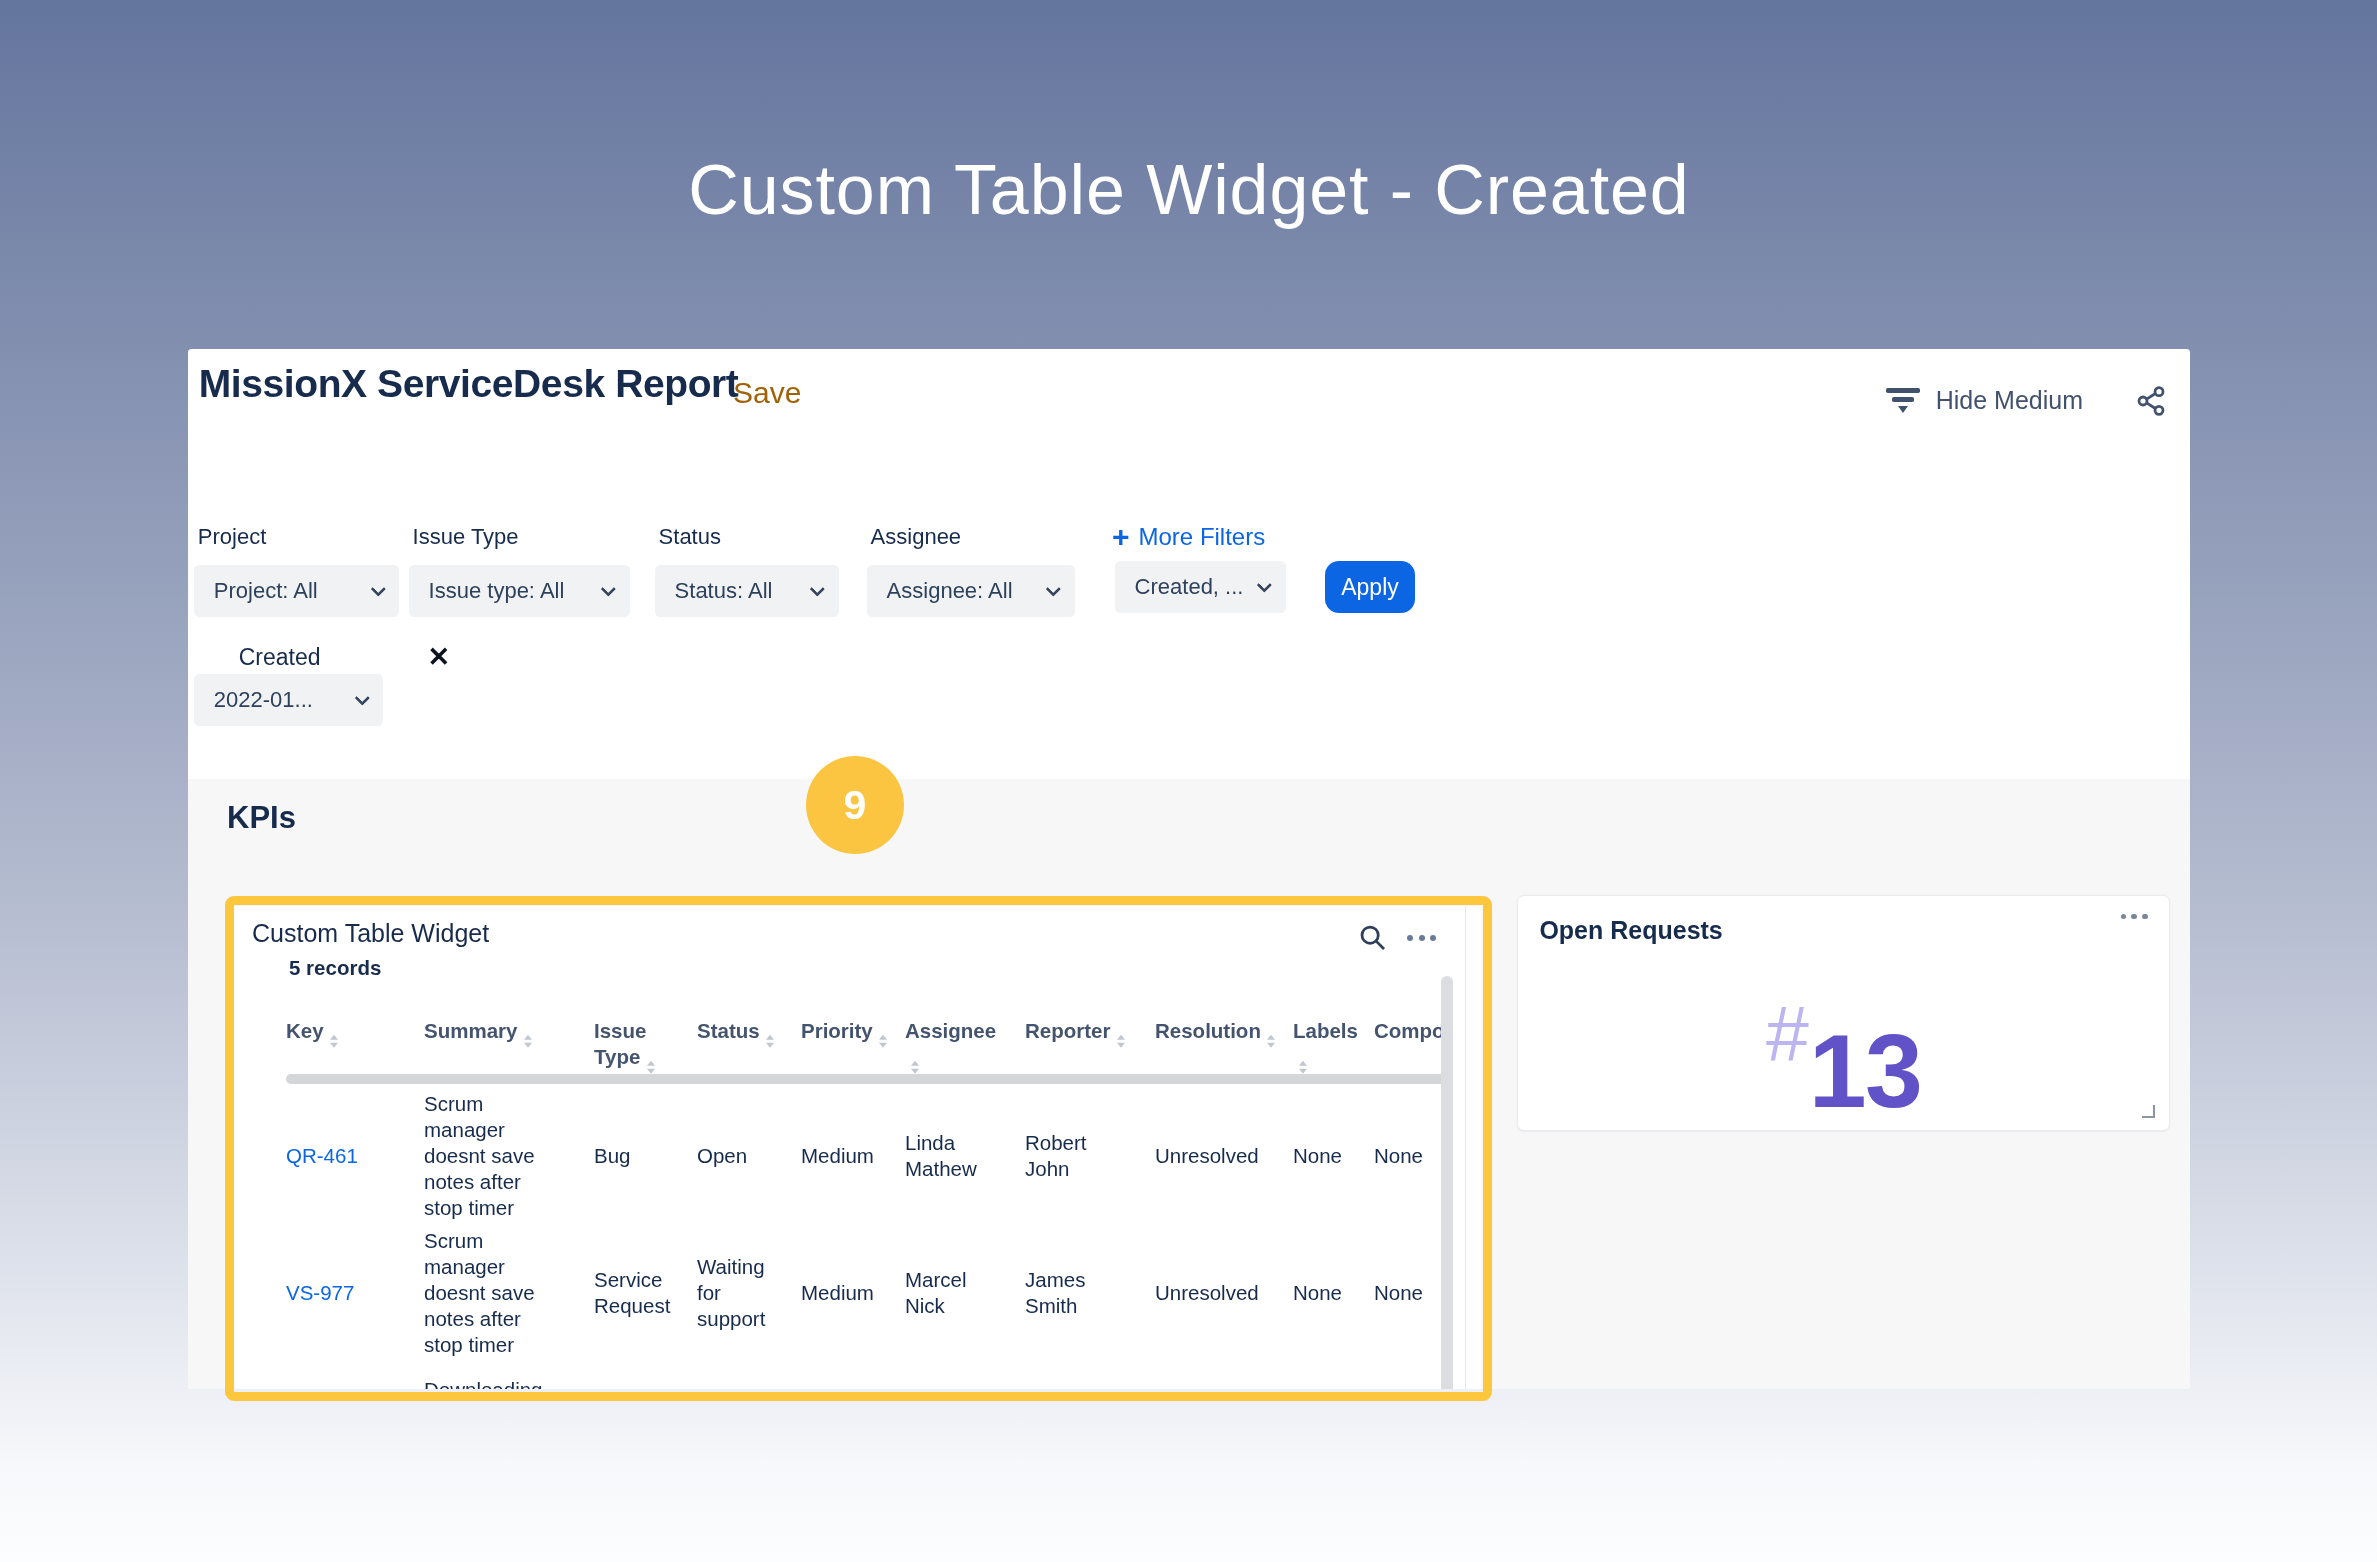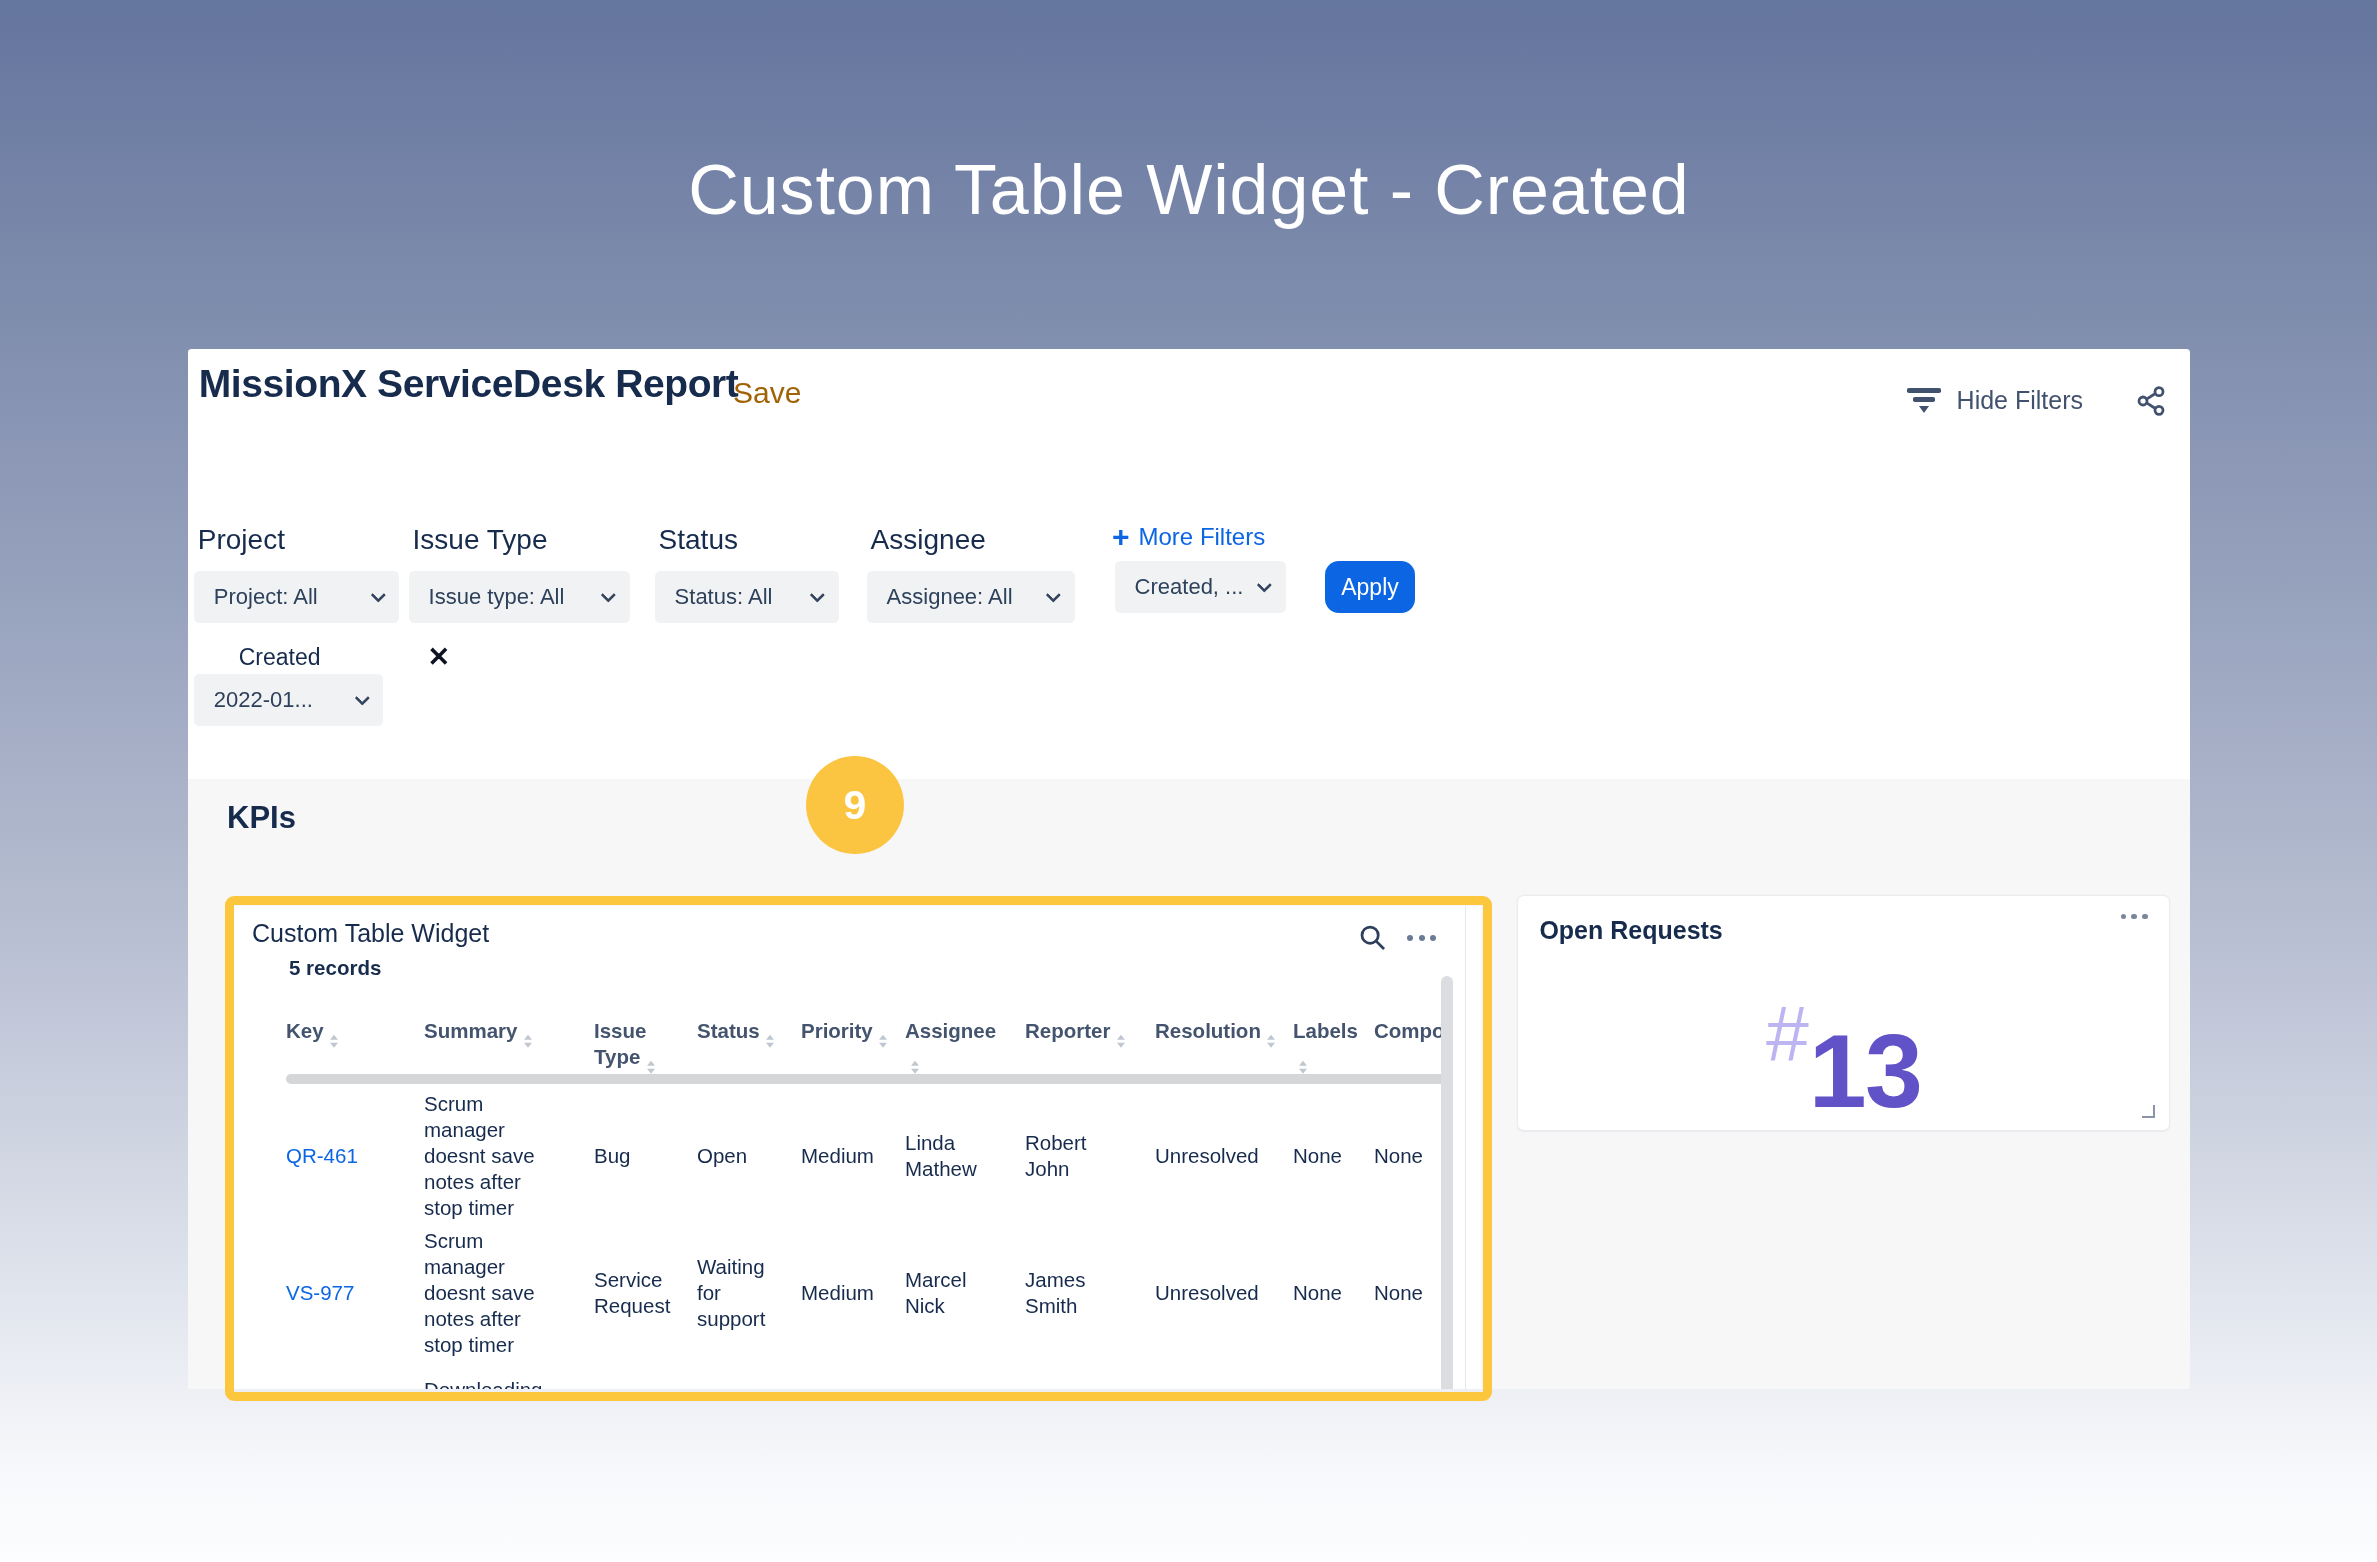--- a/index.html
+++ b/index.html
@@ -18,21 +18,21 @@
   .report-title { position:absolute; left:10.7px; top:12.5px; font-size:39px; font-weight:700; color:#172B4D; letter-spacing:-0.4px; }
   .save-link { position:absolute; left:545px; top:27px; font-size:30px; color:#a16207; cursor:pointer; }
 
   .hide-filters { position:absolute; right:107px; top:37px; display:flex; align-items:center; gap:14.3px; color:#42526E; font-size:25px; cursor:pointer; }
   .funnel { display:flex; flex-direction:column; align-items:center; gap:4.5px; width:36px; }
   .funnel i { display:block; background:#42526E; height:4.5px; border-radius:1.8px; }
   .funnel .b1 { width:34px; } .funnel .b2 { width:22px; }
   .funnel .b3 { width:0; height:0; background:none; border-left:5.4px solid transparent; border-right:5.4px solid transparent; border-top:7.1px solid #42526E; border-radius:0; }
   .share { position:absolute; right:23px; top:36px; cursor:pointer; }
 
-  .filter-label { font-size:28px; color:#172B4D; }
+  .filter-label { font-size:22px; color:#172B4D; }
   .field { position:absolute; top:175px; }
   .field .filter-label { display:block; margin-bottom:15px; margin-left:3.6px; }
   .dropdown { background:#F1F2F4; border-radius:5.4px; height:52px; display:flex; align-items:center;
     justify-content:space-between; padding:0 16px 0 19.6px; font-size:22px; color:#2E415B; font-weight:500; cursor:pointer; }
   .f0 { left:6.2px; } .f0 .dropdown { width:205px; }
   .f1 { left:221px; } .f1 .dropdown { width:221px; }
   .f2 { left:467px; } .f2 .dropdown { width:184px; }
   .f3 { left:679px; } .f3 .dropdown { width:208px; }
   .chev { display:inline-block; width:10.7px; height:10.7px; border-right:3.1px solid #37465F; border-bottom:3.1px solid #37465F;
     transform:rotate(45deg) translate(-1.8px,-1.8px); border-radius:0.9px; margin-left:10.7px; }
@@ -115,21 +115,21 @@
 
     <div class="report-title">MissionX ServiceDesk Report</div>
     <a class="save-link">Save</a>
 
     <div class="hide-filters">
       <span class="funnel">
           <i class="b1"></i>
           <i class="b2"></i>
           <i class="b3"></i>
         </span>
-      <span>Hide Filters</span>
+      <span>Hide Medium</span>
     </div>
     <div class="share">
       <svg width="32" height="32" viewBox="0 0 24 24" fill="none" stroke="#42526E" stroke-width="2.1">
         <circle cx="18" cy="5" r="3"></circle>
           <circle cx="6" cy="12" r="3"></circle>
           <circle cx="18" cy="19" r="3"></circle>
         <line x1="8.7" y1="10.6" x2="15.3" y2="6.4"></line>
           <line x1="8.7" y1="13.4" x2="15.3" y2="17.6"></line>
       </svg>
     </div>

